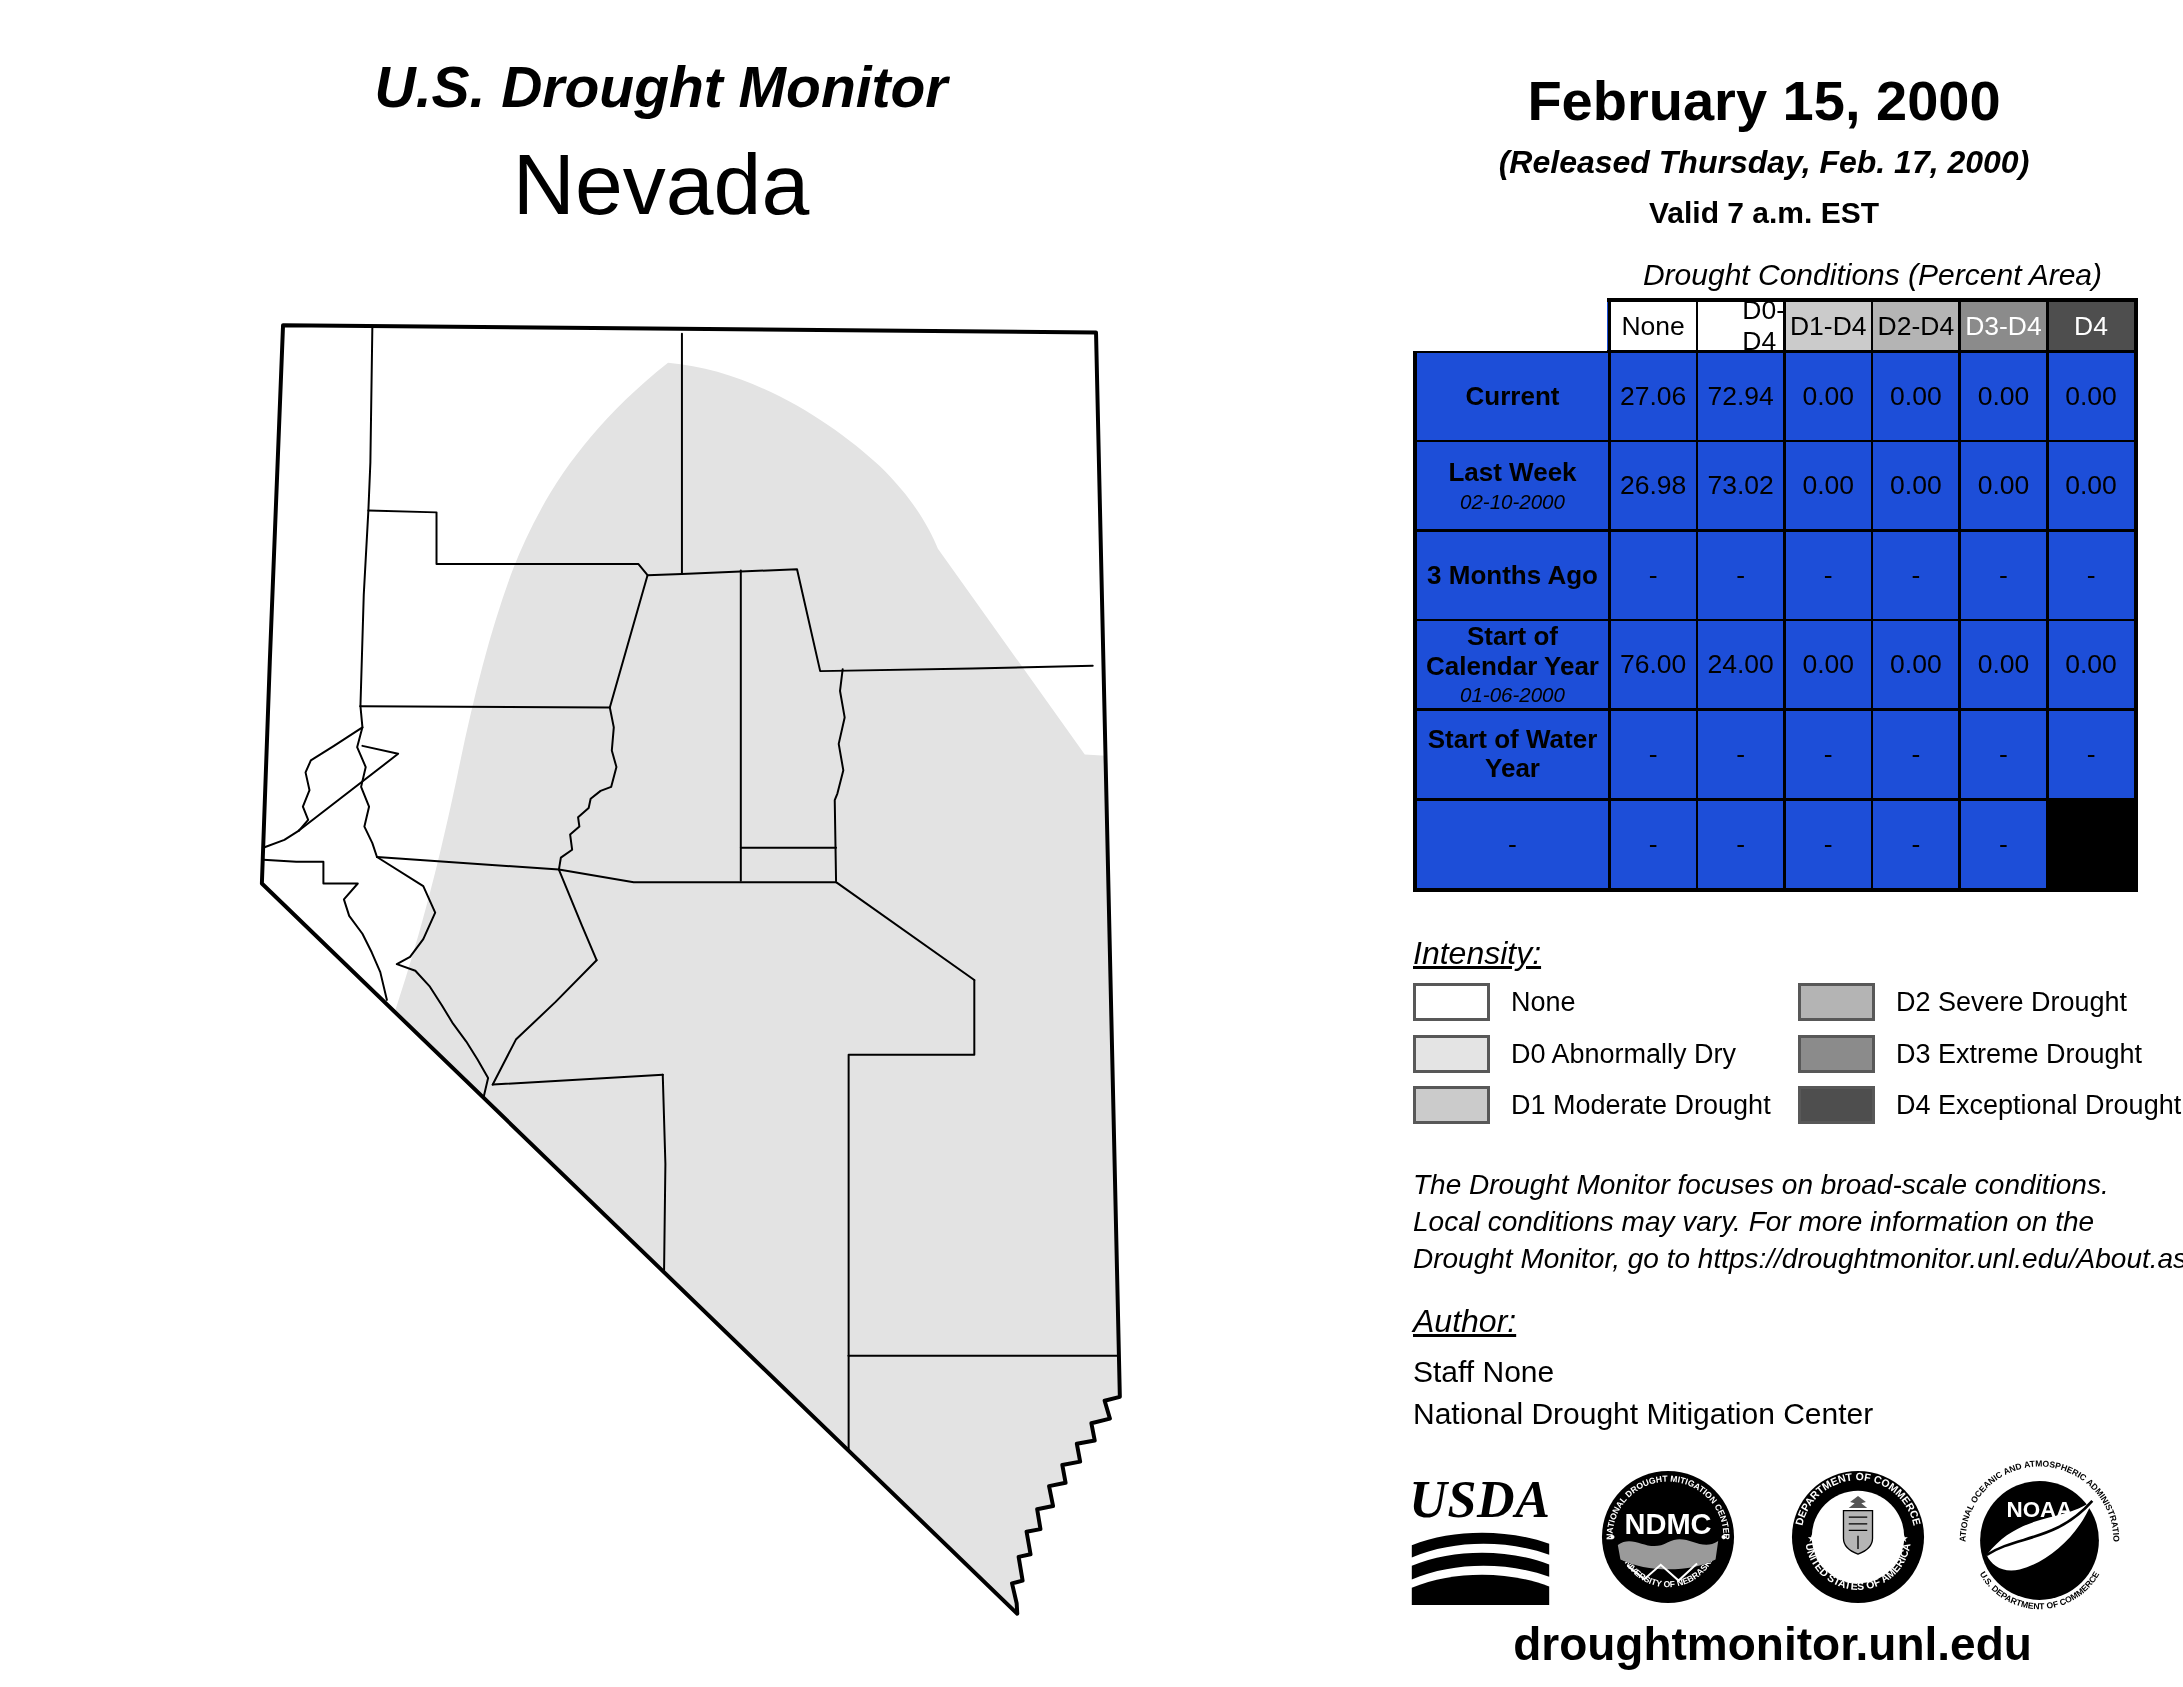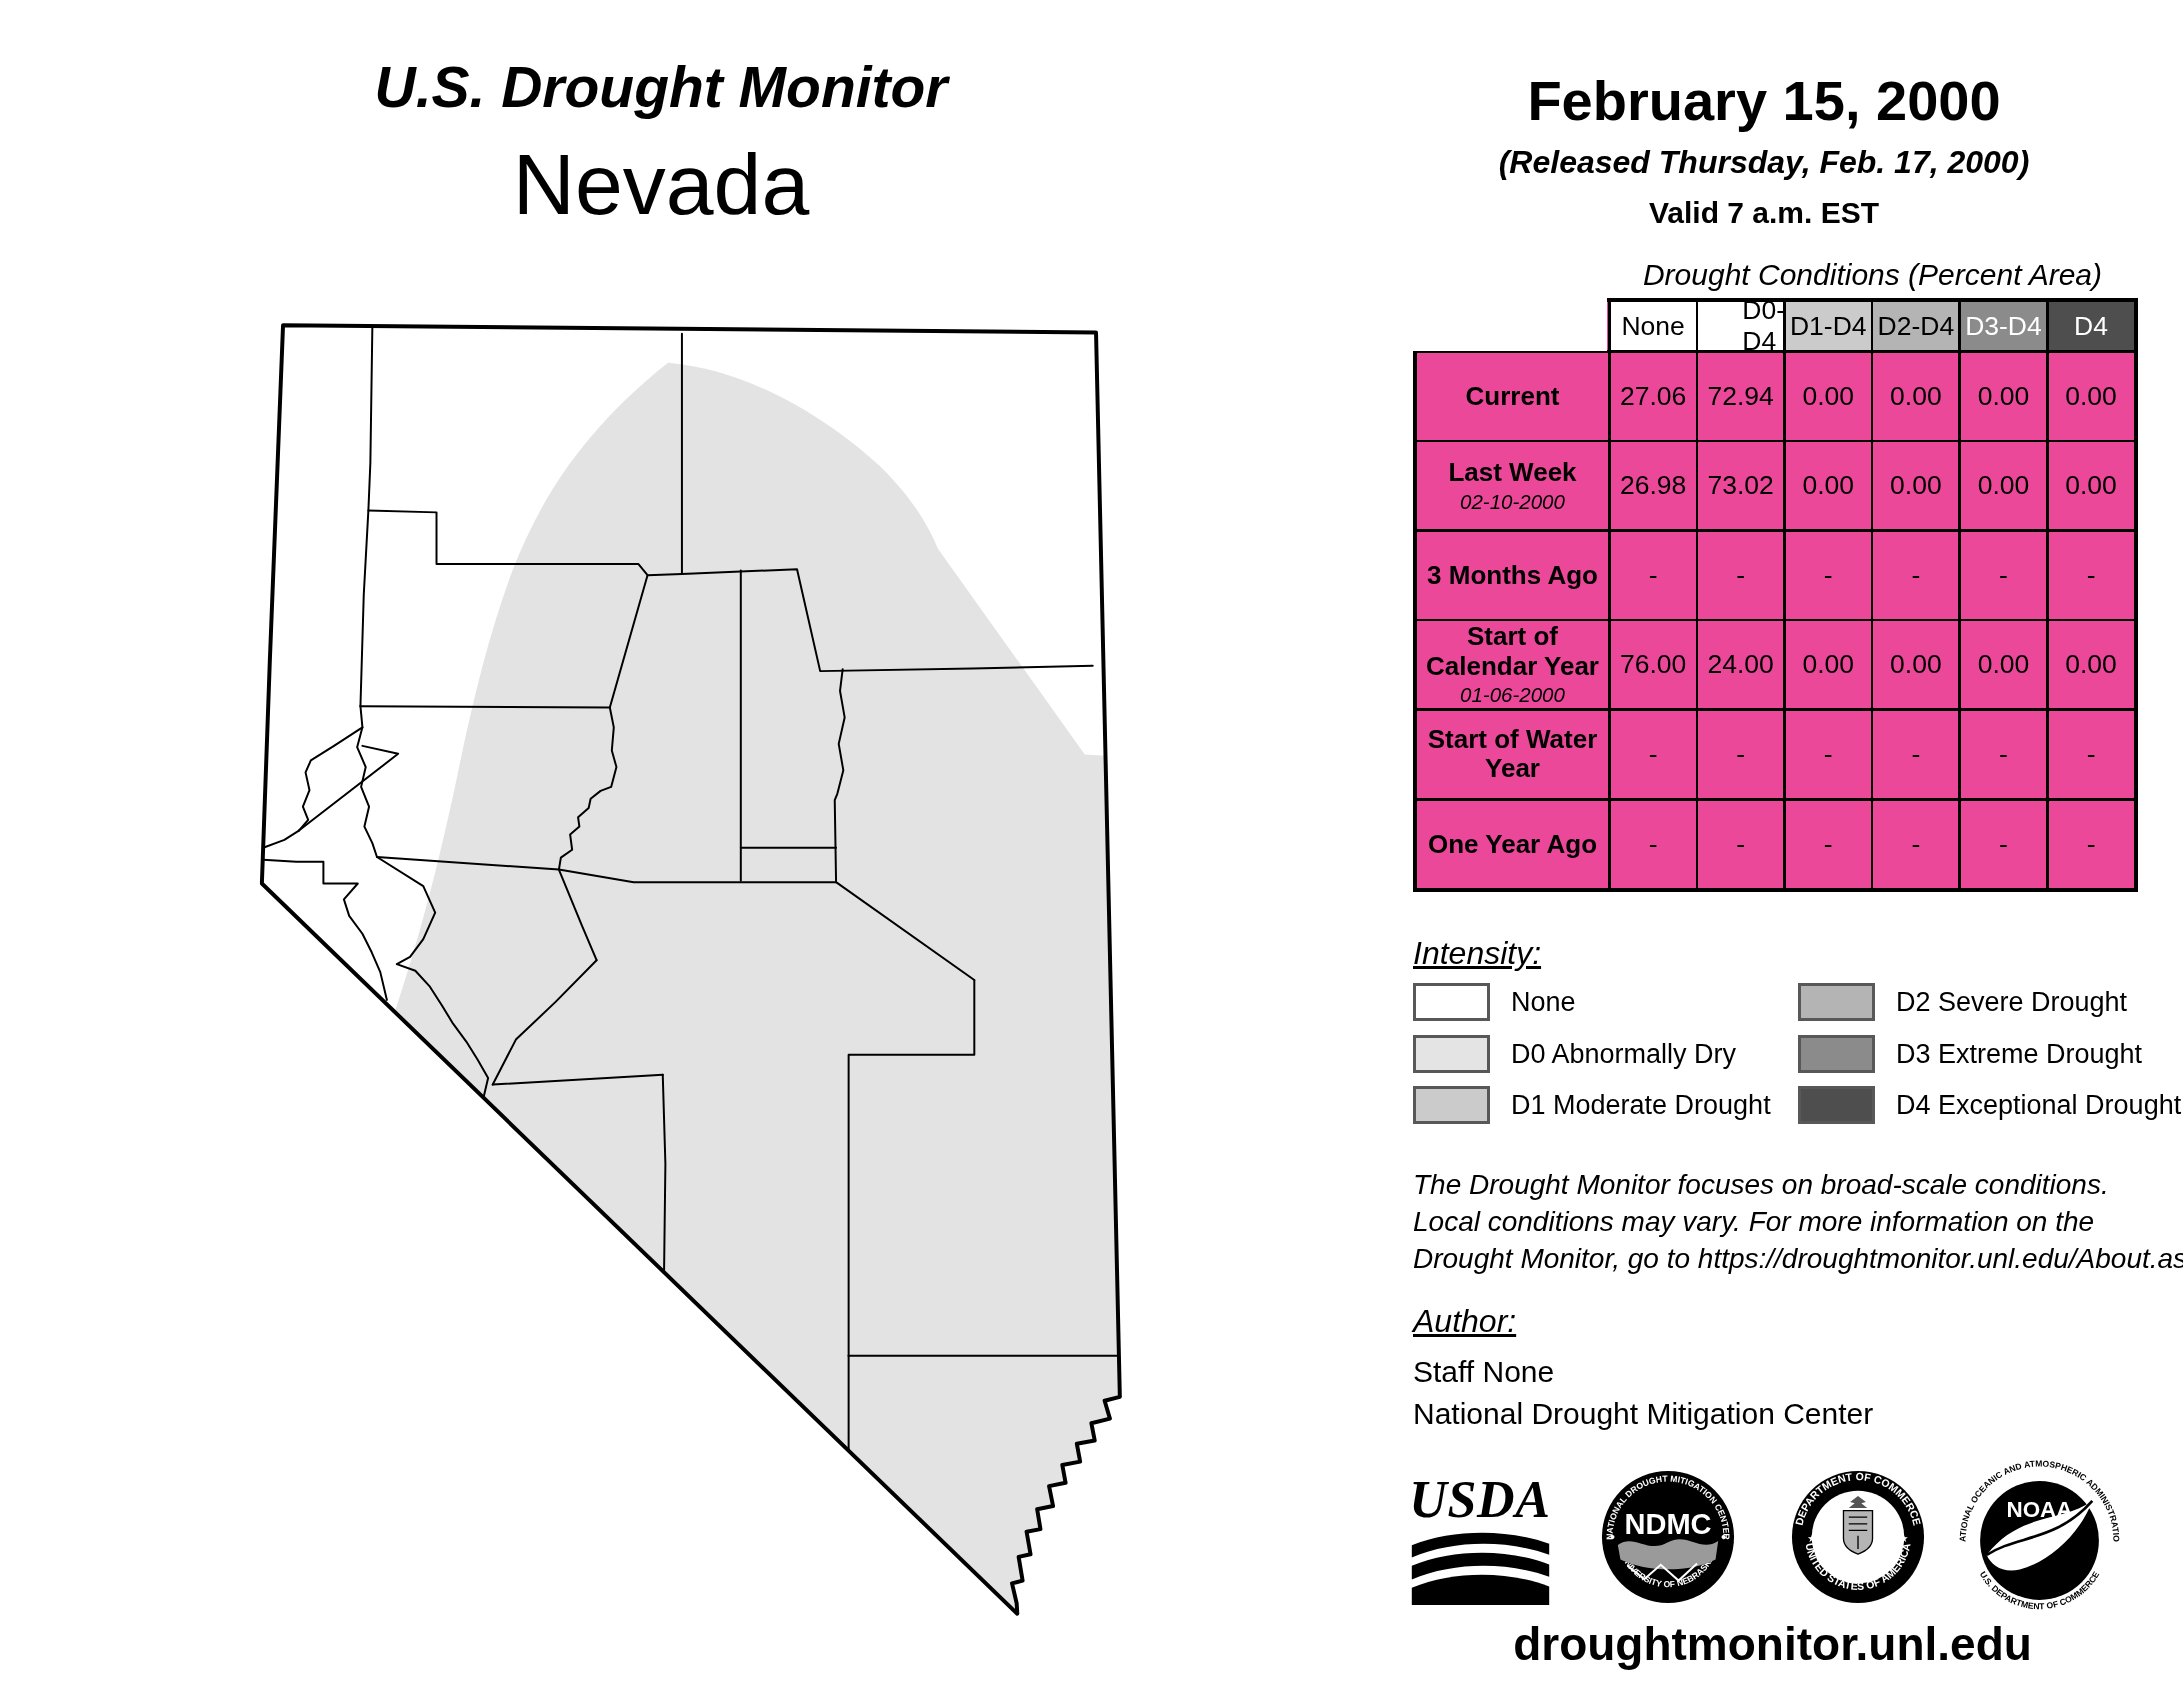--- a/index.html
+++ b/index.html
@@ -23,21 +23,21 @@
   .tbl-title{left:1608px;top:258px;width:529px;text-align:center;
     font-size:30px;font-style:italic;}
 
   
   .dm-grid{
     left:1413px;top:298px;display:grid;
     grid-template-columns:191px repeat(6,85px);
     grid-template-rows:48px repeat(6,87px);
     gap:2.6px;background:#000;border:4.6px solid #000;
   }
-  .dm-grid > div{background:#ec4899;display:flex;align-items:center;justify-content:center;}
+  .dm-grid > div{background:#1d4ed8;display:flex;align-items:center;justify-content:center;}
   .dm-grid .colhead{font-size:26.5px;}
   .dm-grid .rowlabel{flex-direction:column;text-align:center;padding:0 5.3px;}
   .dm-grid .rowlabel .lbl{font-weight:bold;font-size:26px;line-height:1.12;}
   .dm-grid .rowlabel .sub{font-style:italic;font-size:20.5px;margin-top:2.6px;}
   .dm-grid .val{font-size:26.5px;}
   .ghost-patch{left:1411px;top:297px;width:196px;height:54px;background:#fff;}
 
   
   .intensity{left:1413px;top:935px;font-size:32px;font-style:italic;text-decoration:underline;}
   .leg-item{display:flex;align-items:center;}
@@ -169,23 +169,20 @@
   <div class="rowlabel">
     <span class="lbl">Start of Water Year</span>
   </div>
   <div class="val">-</div>
   <div class="val">-</div>
   <div class="val">-</div>
   <div class="val">-</div>
   <div class="val">-</div>
   <div class="val">-</div>
 
-  <div class="rowlabel">
-    <span class="lbl">One Year Ago</span>
-  </div>
   <div class="val">-</div>
   <div class="val">-</div>
   <div class="val">-</div>
   <div class="val">-</div>
   <div class="val">-</div>
   <div class="val">-</div>
 </div>
 <div class="abs ghost-patch"></div>
 
 <div class="abs intensity">Intensity:</div>

